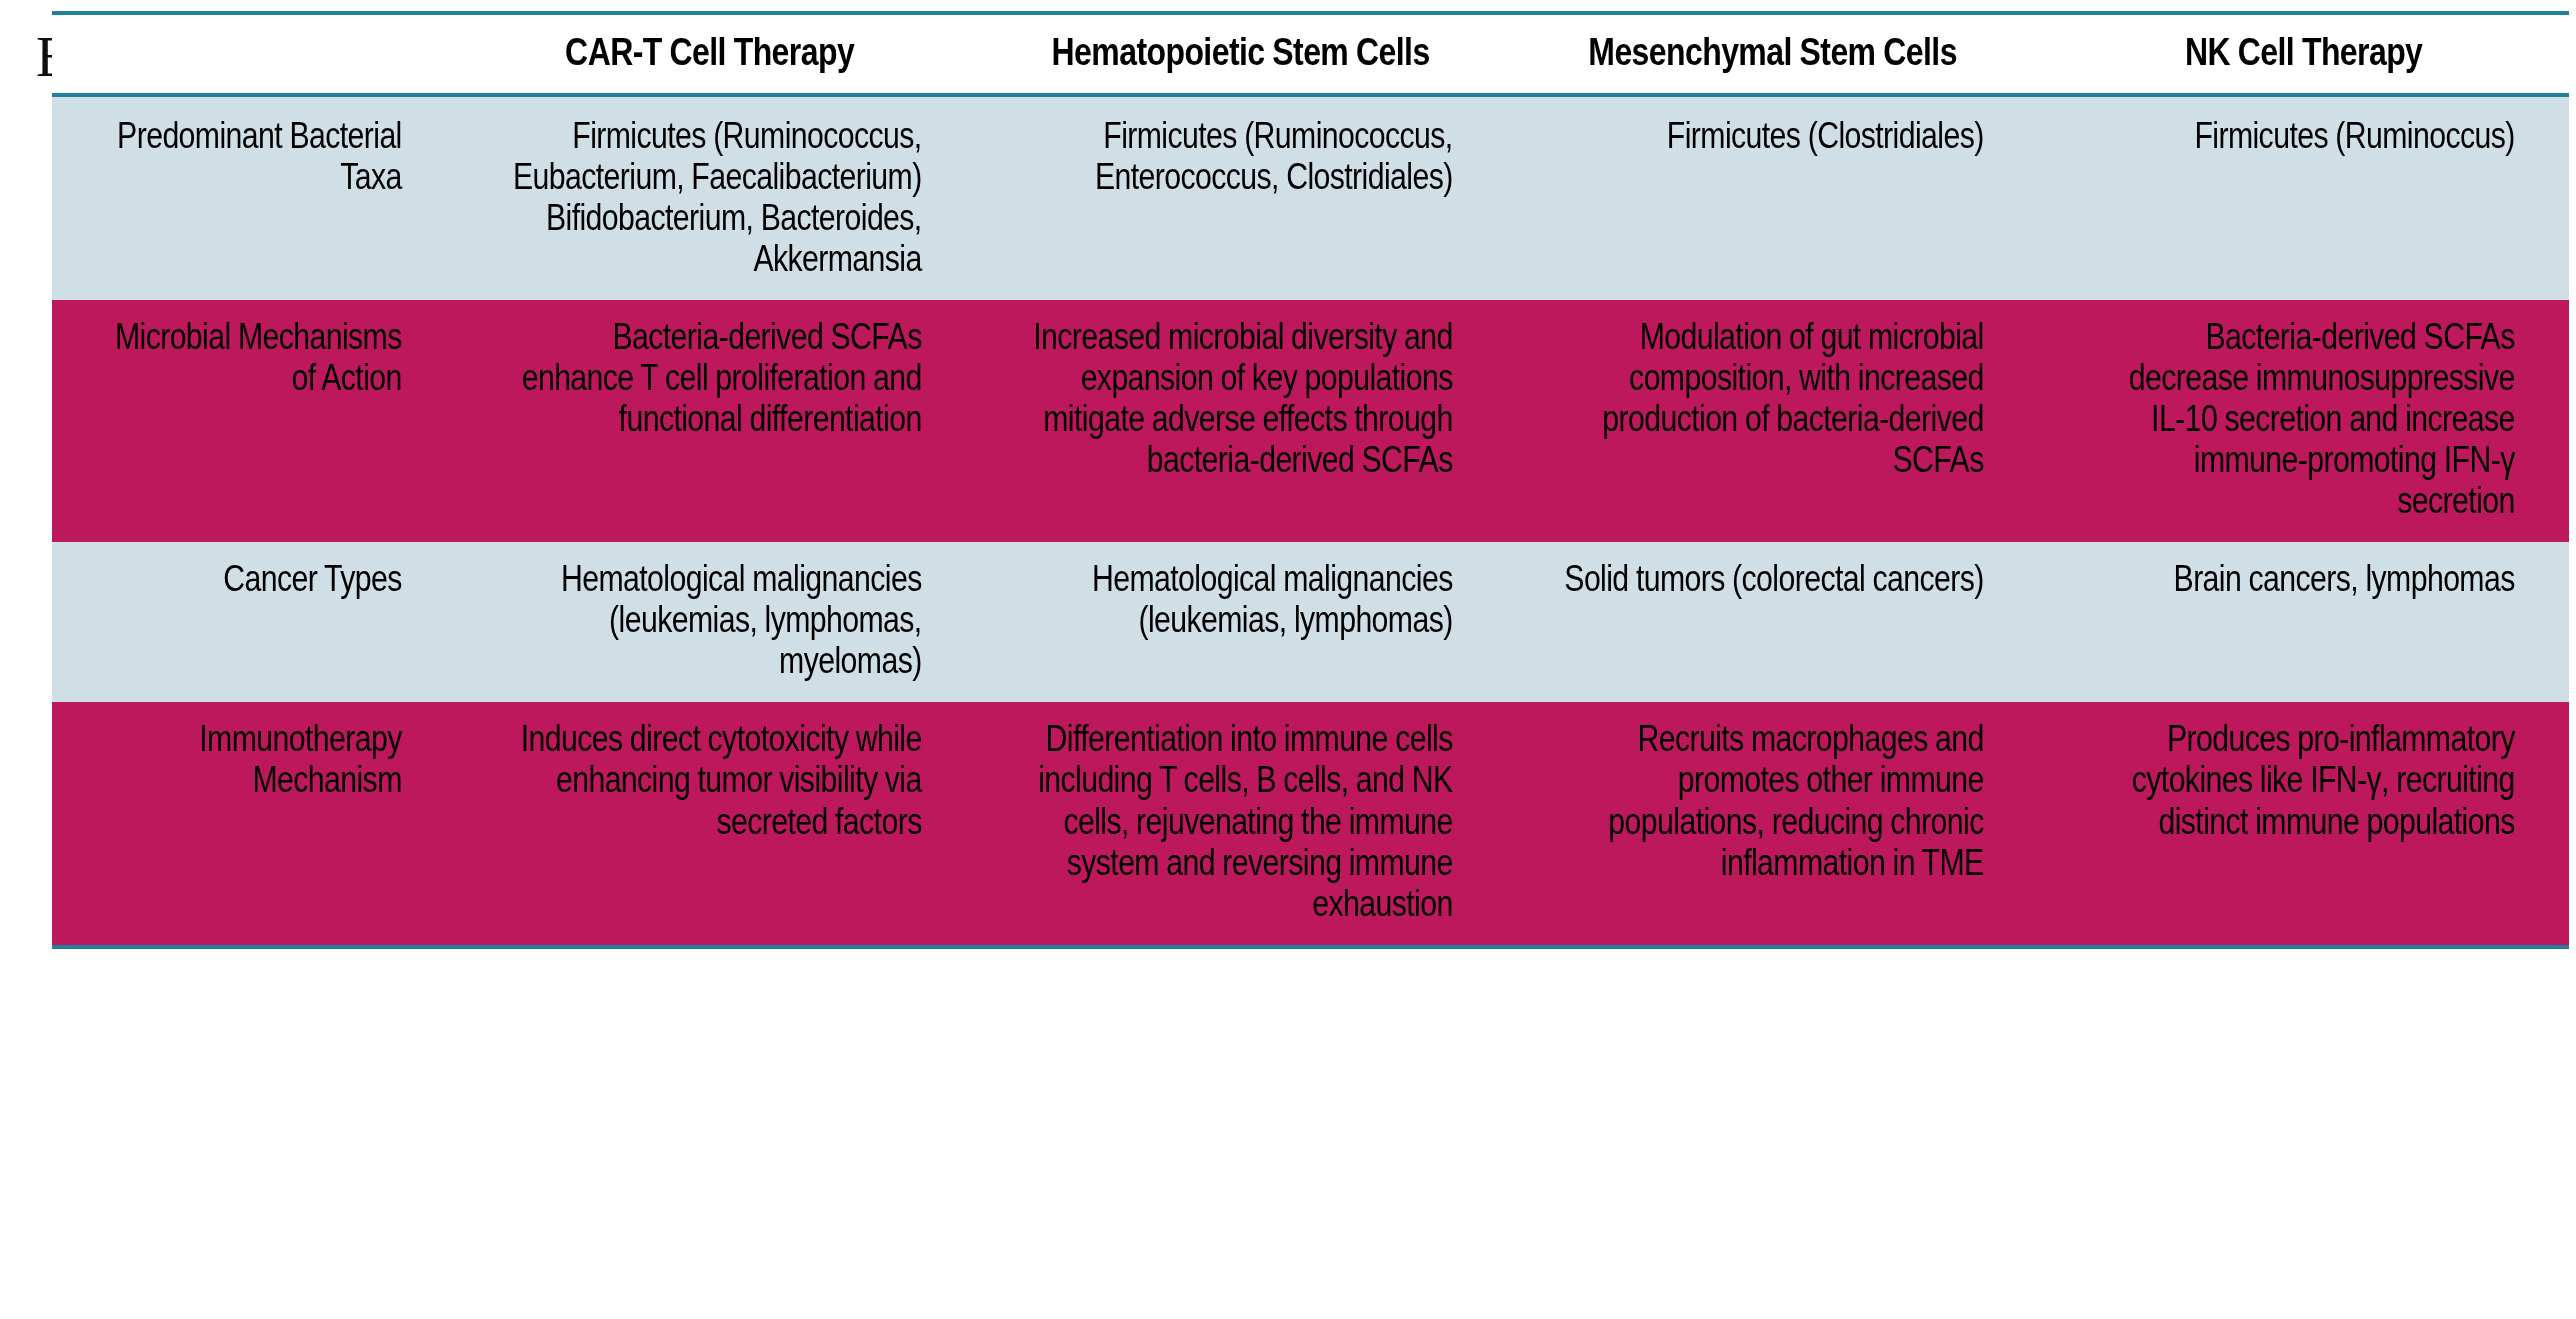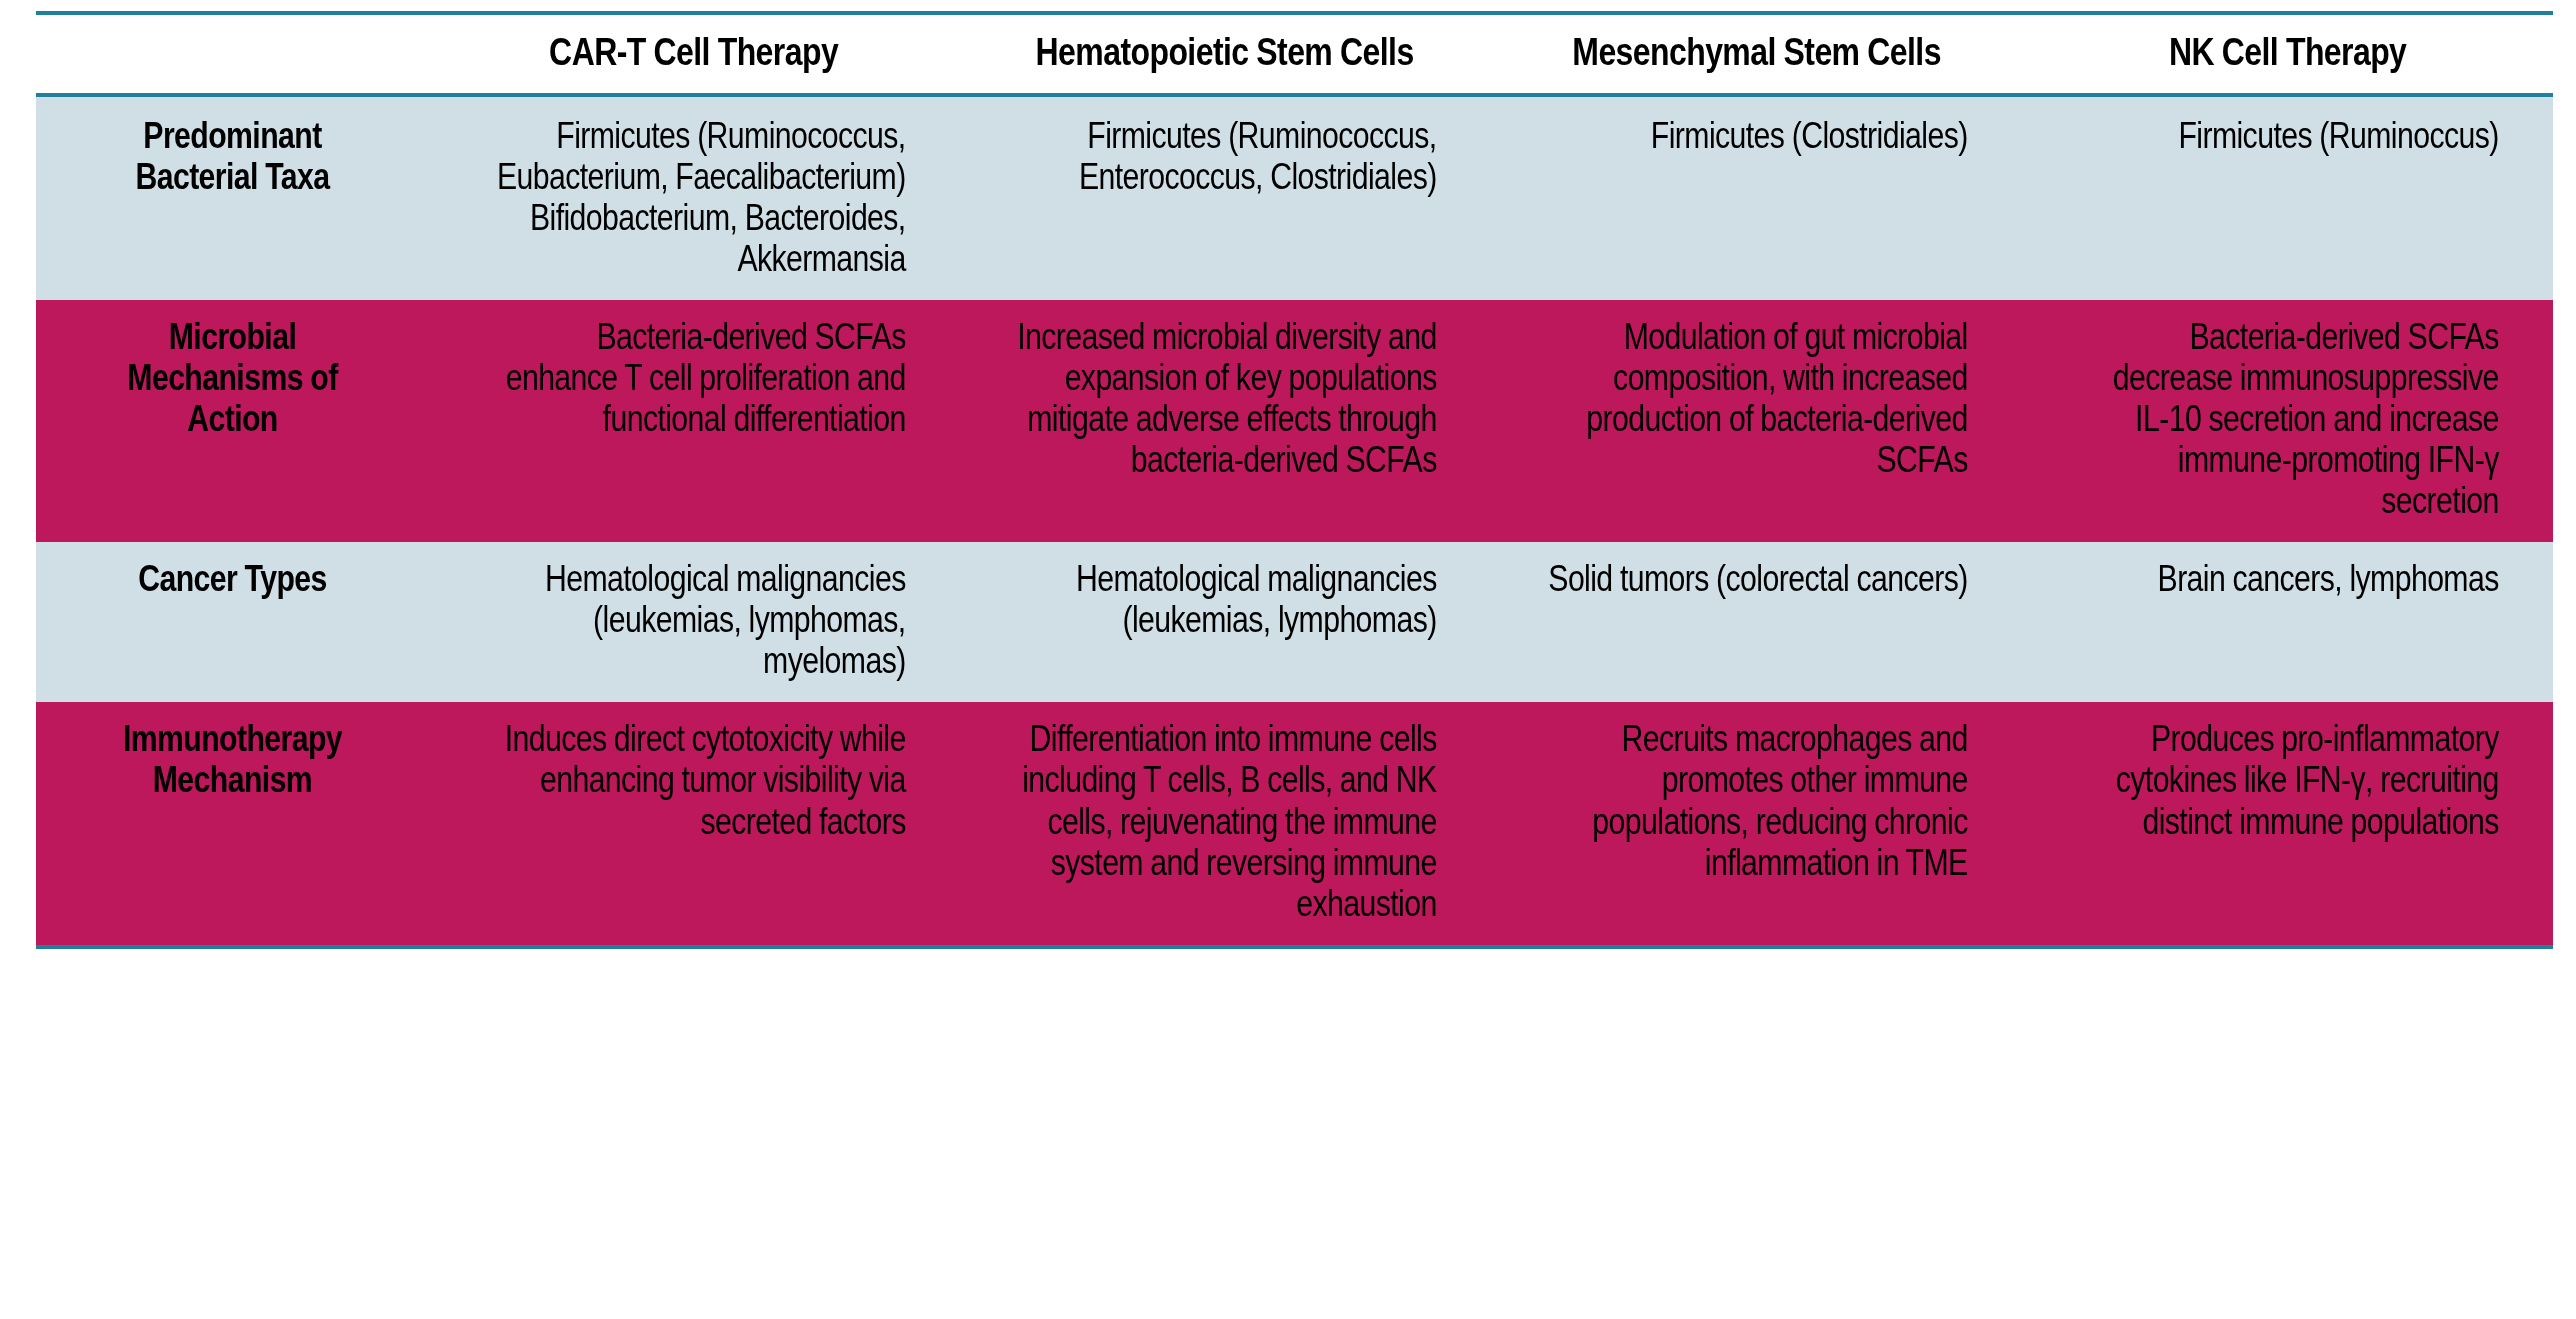--- a/index.html
+++ b/index.html
@@ -31,21 +31,21 @@
     font-family: "Liberation Serif", "DejaVu Serif", serif;
     font-size: 57px;
     line-height: 1;
     font-weight: 400;
     color: #0f0f0f;
     letter-spacing: 0px;
   }
 
   table.comparison-table {
     position: absolute;
-    left: 36px;
+    left: 52px;
     top: 11px;
     width: 2517px;
     border-collapse: collapse;
     table-layout: fixed;
   }
 
   table.comparison-table colgroup col.c-label  { width: 392px; }
   table.comparison-table colgroup col.c-data   { width: 531px; }
 
   thead tr.header-row {
@@ -88,22 +88,22 @@
     word-spacing: -0.6px;
   }
 
   tbody td .shrink {
     display: block;
     transform: scaleX(0.84);
     transform-origin: center top;
   }
 
   tbody td.row-label {
-    font-weight: bold;
-    text-align: center;
+    font-weight: normal;
+    text-align: right;
   }
 
   tbody tr.shaded td { background: #cfdfe5; }
   tbody tr.plain  td { background: #be185d; }
 
   tbody tr.last-row td { border-bottom: 4.3px solid #1f7f9c; }
 
   
   tbody tr.shaded.first-body td { padding-top: 18.5px; }
 </style>

